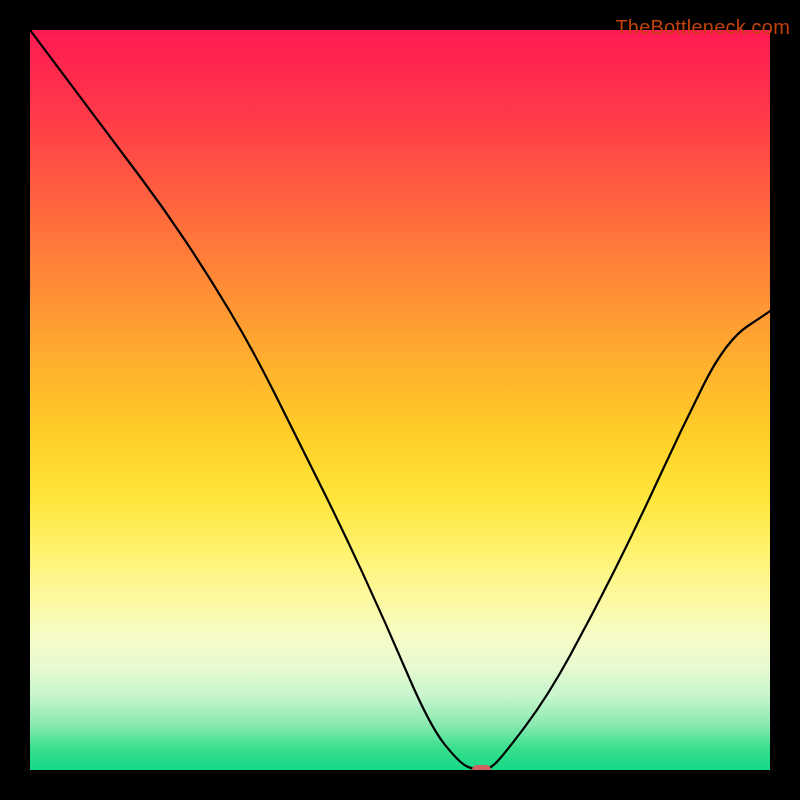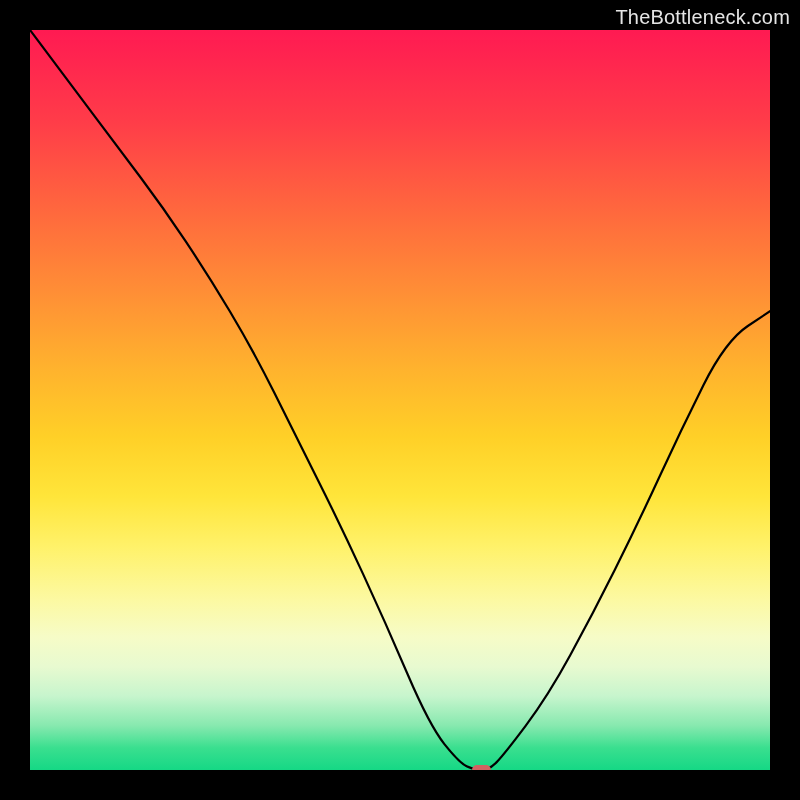--- a/index.html
+++ b/index.html
@@ -12,23 +12,23 @@
     font-family: Arial, Helvetica, sans-serif;
   }
   .frame {
     position: relative;
     width: 800px;
     height: 800px;
     background: #000;
   }
   .watermark {
     position: absolute;
-    top: 6px;
+    top: 16px;
     right: 10px;
-    color: #e5e5e5;
+    color: #c2410c;
     font-size: 20px;
     font-weight: 500;
     letter-spacing: 0.2px;
     z-index: 10;
   }
   .plot-area {
     position: absolute;
     left: 30px;
     top: 30px;
     width: 740px;

